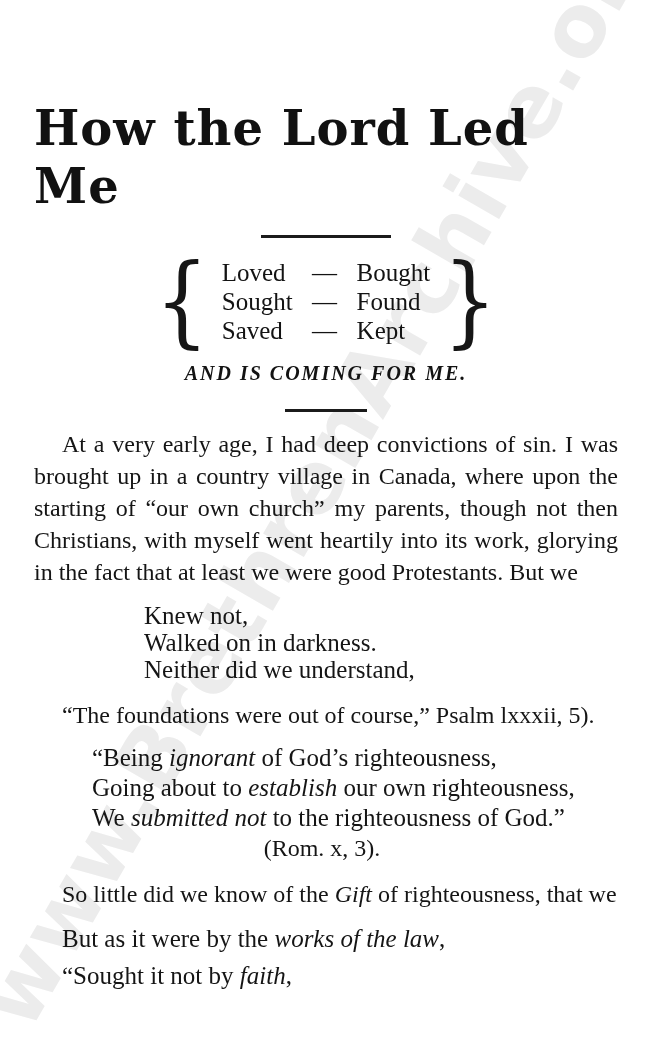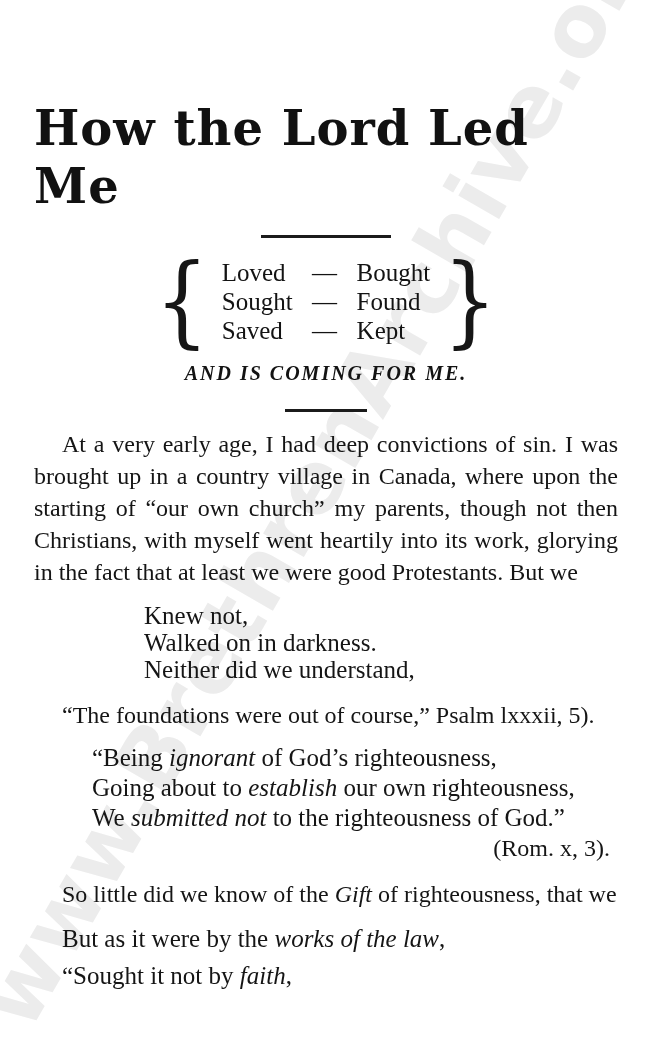--- a/index.html
+++ b/index.html
@@ -75,21 +75,21 @@
     font-size:24px;line-height:32px;
     text-align:justify;
     text-indent:28px;
   }
   .verse{font-size:25px;}
   .verse.creed{margin:14px 0 0 110px;line-height:27px;}
   .verse.quote1{margin:12px 0 0 58px;line-height:30px;}
   .verse.quote2{margin:10px 0 0 28px;line-height:37px;}
   .rightline{
     font-size:24px;line-height:27px;
-    text-align:right;
+    text-align:center;
     margin:2px 8px 0 0;
   }
   .it{font-style:italic;text-align:center;}
 </style>
 </head>
 <body>
 
 <div class="page">
   <div class="watermark">www.BrethrenArchive.org</div>
 

